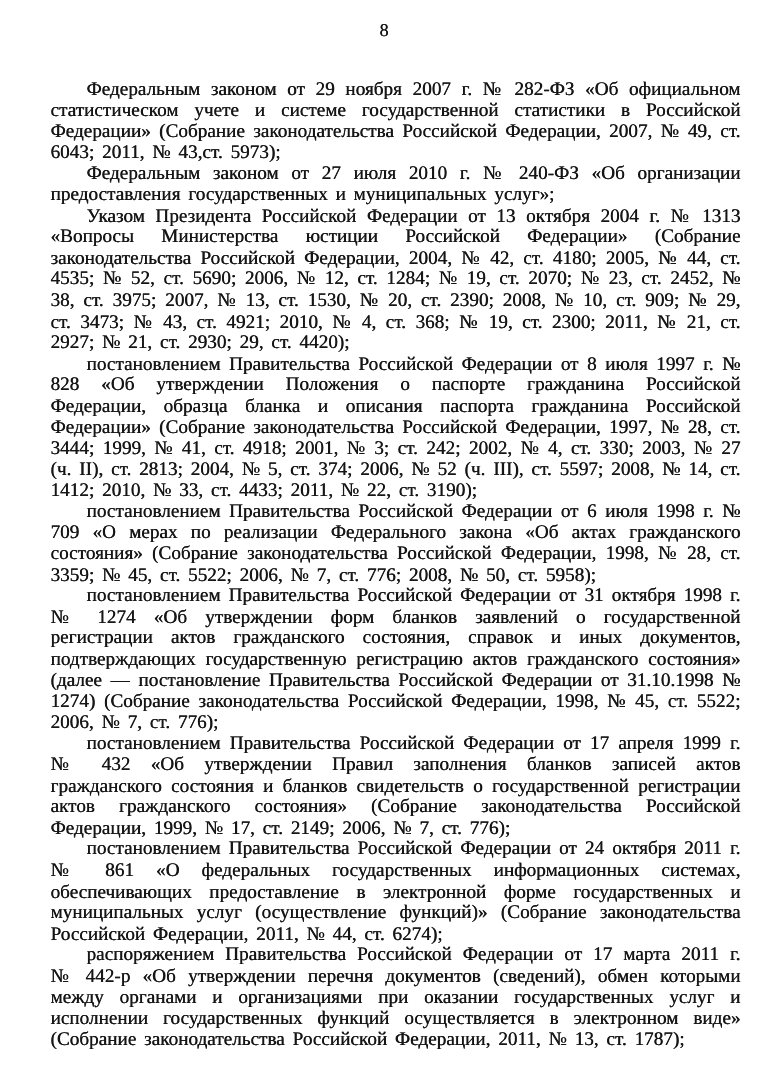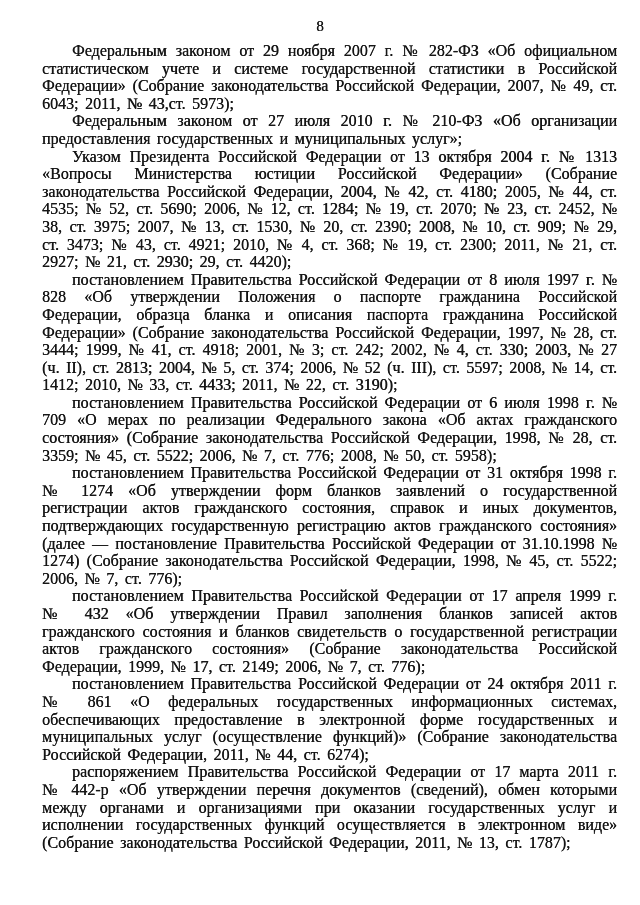--- a/index.html
+++ b/index.html
@@ -18,21 +18,21 @@
   }
   .page-number {
     padding-top: 19px;
     width: 640px;
     text-align: center;
     font-size: 15px;
     line-height: 15px;
     text-shadow: 0.3px 0 0 currentColor;
   }
   .content {
-    margin-top: 8px;
+    margin-top: 32px;
     padding-left: 42px;
     padding-right: 23px;
     text-align: justify;
     font-size: 16px;
     line-height: 17.6px;
     word-spacing: 2.5px;
     text-shadow: 0.3px 0 0 currentColor;
   }
   .content p {
     margin: 0;
@@ -40,21 +40,21 @@
     text-indent: 30px;
   }
 </style>
 </head>
 <body>
 
 <div class="page">
   <div class="page-number">8</div>
   <div class="content">
     <p>Федеральным законом от 29 ноября 2007 г. № 282-ФЗ «Об официальном статистическом учете и системе государственной статистики в Российской Федерации» (Собрание законодательства Российской Федерации, 2007, № 49, ст. 6043; 2011, № 43,ст. 5973);</p>
-    <p>Федеральным законом от 27 июля 2010 г. № 210-ФЗ «Об организации предоставления государственных и муниципальных услуг»;</p>
+    <p>Федеральным законом от 27 июля 2010 г. № 240-ФЗ «Об организации предоставления государственных и муниципальных услуг»;</p>
     <p>Указом Президента Российской Федерации от 13 октября 2004 г. № 1313 «Вопросы Министерства юстиции Российской Федерации» (Собрание законодательства Российской Федерации, 2004, № 42, ст. 4180; 2005, № 44, ст. 4535; № 52, ст. 5690; 2006, № 12, ст. 1284; № 19, ст. 2070; № 23, ст. 2452, № 38, ст. 3975; 2007, № 13, ст. 1530, № 20, ст. 2390; 2008, № 10, ст. 909; № 29, ст. 3473; № 43, ст. 4921; 2010, № 4, ст. 368; № 19, ст. 2300; 2011, № 21, ст. 2927; № 21, ст. 2930; 29, ст. 4420);</p>
     <p>постановлением Правительства Российской Федерации от 8 июля 1997 г. № 828 «Об утверждении Положения о паспорте гражданина Российской Федерации, образца бланка и описания паспорта гражданина Российской Федерации» (Собрание законодательства Российской Федерации, 1997, № 28, ст. 3444; 1999, № 41, ст. 4918; 2001, № 3; ст. 242; 2002, № 4, ст. 330; 2003, № 27 (ч. II), ст. 2813; 2004, № 5, ст. 374; 2006, № 52 (ч. III), ст. 5597; 2008, № 14, ст. 1412; 2010, № 33, ст. 4433; 2011, № 22, ст. 3190);</p>
     <p>постановлением Правительства Российской Федерации от 6 июля 1998 г. № 709 «О мерах по реализации Федерального закона «Об актах гражданского состояния» (Собрание законодательства Российской Федерации, 1998, № 28, ст. 3359; № 45, ст. 5522; 2006, № 7, ст. 776; 2008, № 50, ст. 5958);</p>
     <p>постановлением Правительства Российской Федерации от 31 октября 1998 г. № 1274 «Об утверждении форм бланков заявлений о государственной регистрации актов гражданского состояния, справок и иных документов, подтверждающих государственную регистрацию актов гражданского состояния» (далее — постановление Правительства Российской Федерации от 31.10.1998 № 1274) (Собрание законодательства Российской Федерации, 1998, № 45, ст. 5522; 2006, № 7, ст. 776);</p>
     <p>постановлением Правительства Российской Федерации от 17 апреля 1999 г. № 432 «Об утверждении Правил заполнения бланков записей актов гражданского состояния и бланков свидетельств о государственной регистрации актов гражданского состояния» (Собрание законодательства Российской Федерации, 1999, № 17, ст. 2149; 2006, № 7, ст. 776);</p>
     <p>постановлением Правительства Российской Федерации от 24 октября 2011 г. № 861 «О федеральных государственных информационных системах, обеспечивающих предоставление в электронной форме государственных и муниципальных услуг (осуществление функций)» (Собрание законодательства Российской Федерации, 2011, № 44, ст. 6274);</p>
     <p>распоряжением Правительства Российской Федерации от 17 марта 2011 г. № 442-р «Об утверждении перечня документов (сведений), обмен которыми между органами и организациями при оказании государственных услуг и исполнении государственных функций осуществляется в электронном виде» (Собрание законодательства Российской Федерации, 2011, № 13, ст. 1787);</p>
   </div>
 </div>
 

